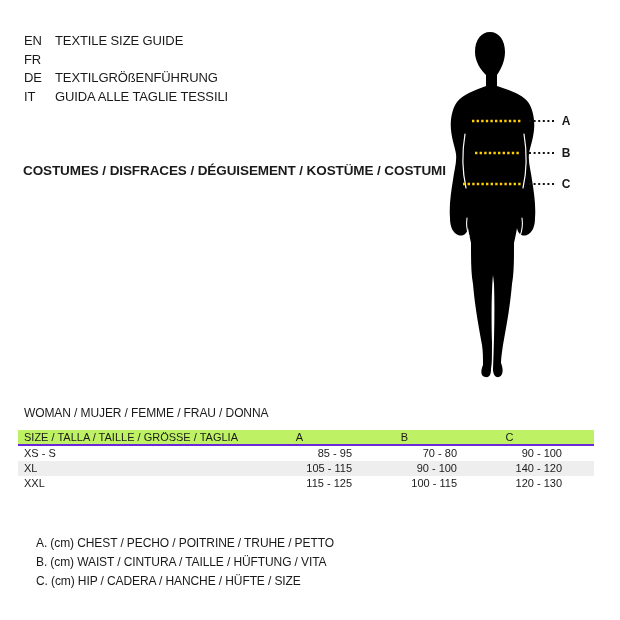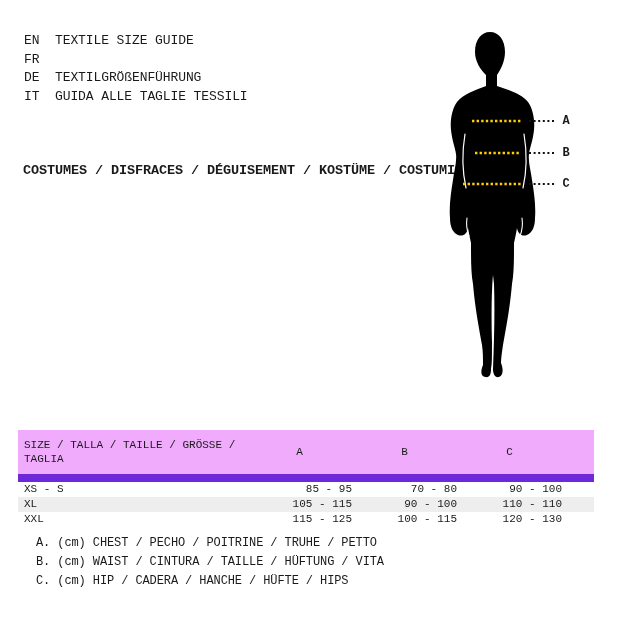--- a/index.html
+++ b/index.html
@@ -1,18 +1,18 @@
 <!DOCTYPE html>
 <html><head>
 <meta charset="utf-8">
 <style>
   html,body{margin:0;padding:0;background:#fff;}
   .canvas{
     position:relative;width:620px;height:620px;background:#ffffff;overflow:hidden;
-    font-family:Liberation Mono, monospace;color:#1a1a1a;
+    font-family:Liberation Sans, sans-serif;color:#1a1a1a;
     -webkit-font-smoothing:antialiased;
   }
   
   .lang-block{position:absolute;left:24px;top:32px;}
   .lang-row{display:flex;line-height:18.5px;font-size:13px;letter-spacing:-0.1px;}
   .lang-code{width:31px;flex:0 0 31px;}
   .lang-label{white-space:nowrap;}
   
   .category{position:absolute;left:23px;top:139px;font-size:13.5px;font-weight:bold;
     letter-spacing:-0.1px;white-space:nowrap;margin-top:24px;}
@@ -20,22 +20,22 @@
   .figure{position:absolute;left:445px;top:30px;width:130px;height:350px;}
   .figure svg{display:block;}
   .marker-label{position:absolute;left:558px;width:16px;text-align:center;
     font-size:12px;font-weight:bold;line-height:16px;}
   .marker-a{top:113px;} .marker-b{top:145px;} .marker-c{top:176px;}
   
   .section-title{position:absolute;left:24px;top:406px;font-size:12px;letter-spacing:-0.1px;}
   
   .size-table{position:absolute;left:18px;top:430px;width:576px;border-collapse:collapse;
     font-size:11px;color:#1a1a1a;table-layout:fixed;}
-  .size-table th{background:#f0abfc;height:14px;line-height:14px;font-weight:normal;
-    padding:8px;border-bottom:8px solid #6d28d9;}
+  .size-table th{background:#bef264;height:14px;line-height:14px;font-weight:normal;
+    padding:0;border-bottom:2px solid #6d28d9;}
   .size-table th.label-col,.size-table td.label-col{text-align:left;padding-left:6px;}
   .size-table td{height:15px;line-height:15px;padding:0;text-align:right;}
   .size-table tbody tr:nth-child(even){background:#eeeeee;}
   
   .legend{position:absolute;left:36px;top:534px;}
   .legend-item{font-size:12px;line-height:19px;letter-spacing:-0.1px;white-space:nowrap;}
 </style>
 </head>
 <body>
 
@@ -87,20 +87,21 @@
 
       <line x1="84" y1="91" x2="111" y2="91" stroke-width="1.8" stroke-dasharray="2 2.6" stroke="#111111"></line>
       <line x1="84" y1="123" x2="111" y2="123" stroke-width="1.8" stroke-dasharray="2 2.6" stroke="#111111"></line>
       <line x1="84" y1="154" x2="111" y2="154" stroke-width="1.8" stroke-dasharray="2 2.6" stroke="#111111"></line>
     </svg>
   </div>
   <span class="marker-label marker-a">A</span>
   <span class="marker-label marker-b">B</span>
   <span class="marker-label marker-c">C</span>
 
+  <div class="section-title">WOMAN / MUJER / FEMME / FRAU / DONNA</div>
 
   <table class="size-table">
     <colgroup>
       <col style="width:229px">
         <col style="width:105px">
         <col style="width:105px">
         <col style="width:105px">
         <col style="width:32px">
     </colgroup>
     <thead>
@@ -117,32 +118,32 @@
         <td class="label-col">XS - S</td>
         <td>85 - 95</td>
         <td>70 - 80</td>
         <td>90 - 100</td>
         <td></td>
       </tr>
       <tr>
         <td class="label-col">XL</td>
         <td>105 - 115</td>
         <td>90 - 100</td>
-        <td>110 - 110</td>
+        <td>140 - 120</td>
         <td></td>
       </tr>
       <tr>
         <td class="label-col">XXL</td>
         <td>115 - 125</td>
         <td>100 - 115</td>
         <td>120 - 130</td>
         <td></td>
       </tr>
     </tbody>
   </table>
 
   <div class="legend">
     <div class="legend-item">A. (cm) CHEST / PECHO / POITRINE / TRUHE / PETTO</div>
     <div class="legend-item">B. (cm) WAIST / CINTURA / TAILLE / HÜFTUNG / VITA</div>
-    <div class="legend-item">C. (cm) HIP / CADERA / HANCHE / HÜFTE / HIPS</div>
+    <div class="legend-item">C. (cm) HIP / CADERA / HANCHE / HÜFTE / SIZE</div>
   </div>
 
 </div>
 
 </body></html>

